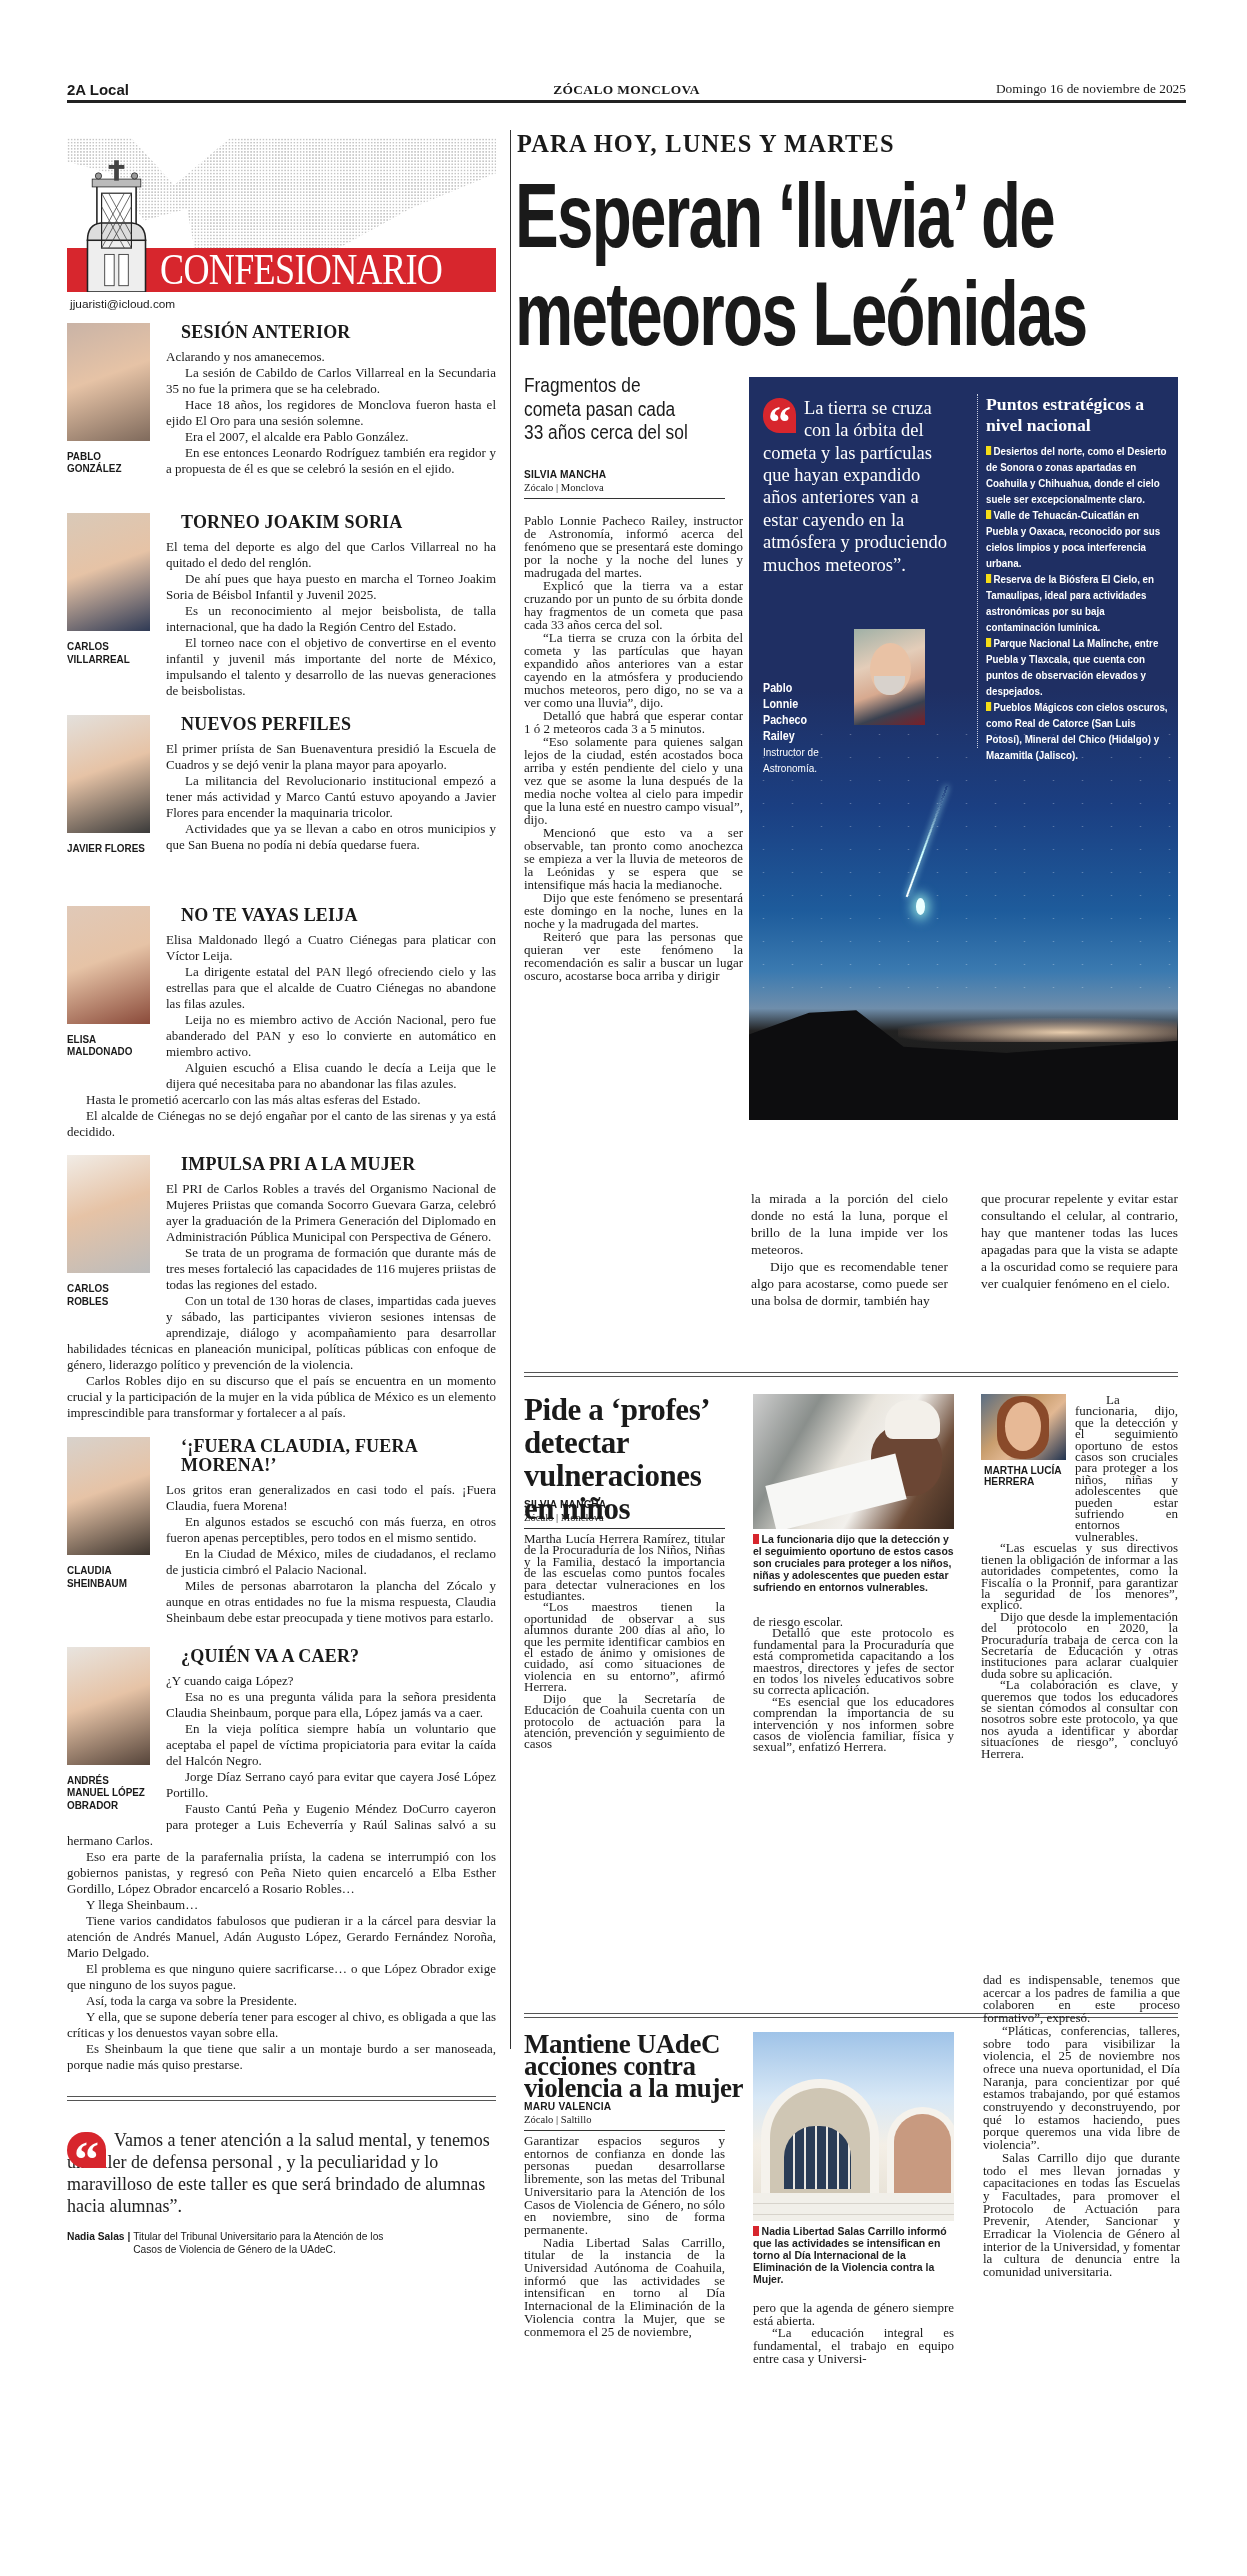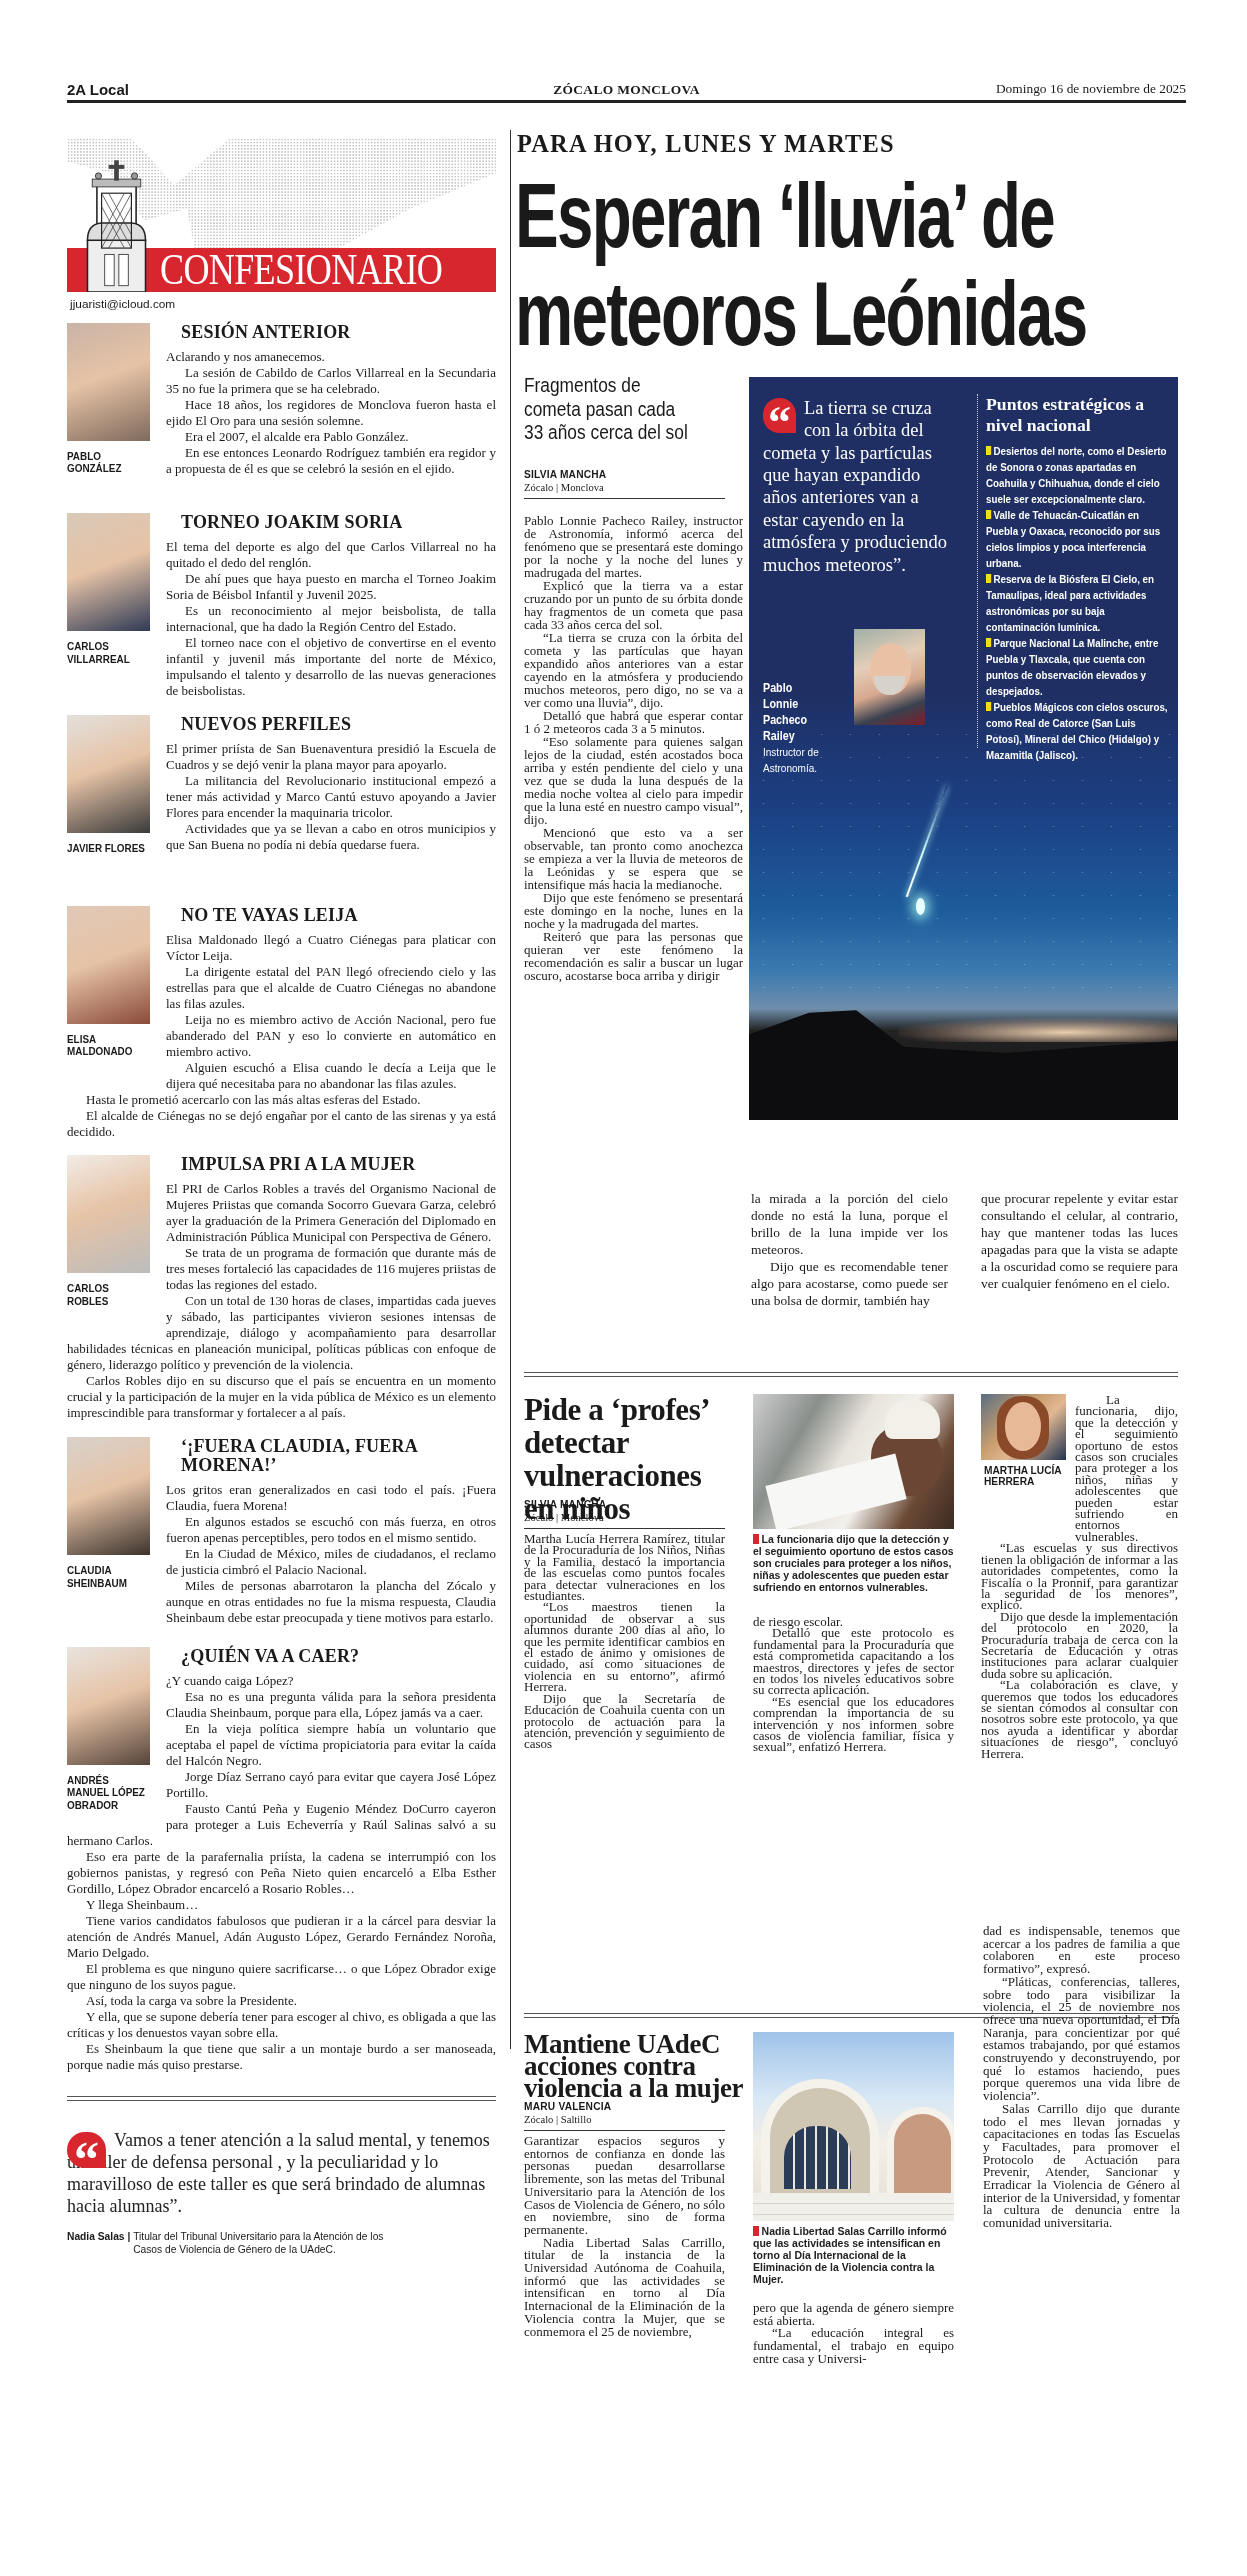--- a/index.html
+++ b/index.html
@@ -253,21 +253,21 @@
 <div class="deck">Fragmentos de cometa pasan cada 33 años cerca del sol</div>
 <div class="byline" style="top:469px">
   <div class="bn">SILVIA MANCHA</div>
   <div class="bl">Zócalo | Monclova</div>
 </div>
 <div class="col" id="lead-col1" style="left:524px; top:514px; width:219px; line-height:13px; font-size:13px;">
     <p class="noindent">Pablo Lonnie Pacheco Railey, instructor de Astronomía, informó acerca del fenómeno que se presentará este domingo por la noche y la noche del lunes y madrugada del martes.</p>
     <p>Explicó que la tierra va a estar cruzando por un punto de su órbita donde hay fragmentos de un cometa que pasa cada 33 años cerca del sol.</p>
     <p>“La tierra se cruza con la órbita del cometa y las partículas que hayan expandido años anteriores van a estar cayendo en la atmósfera y produciendo muchos meteoros, pero digo, no se va a ver como una lluvia”, dijo.</p>
     <p>Detalló que habrá que esperar contar 1 ó 2 meteoros cada 3 a 5 minutos.</p>
-    <p>“Eso solamente para quienes salgan lejos de la ciudad, estén acostados boca arriba y estén pendiente del cielo y una vez que se duda la luna después de la media noche voltea al cielo para impedir que la luna esté en nuestro campo visual”, dijo.</p>
+    <p>“Eso solamente para quienes salgan lejos de la ciudad, estén acostados boca arriba y estén pendiente del cielo y una vez que se asome la luna después de la media noche voltea al cielo para impedir que la luna esté en nuestro campo visual”, dijo.</p>
     <p>Mencionó que esto va a ser observable, tan pronto como anochezca se empieza a ver la lluvia de meteoros de la Leónidas y se espera que se intensifique más hacia la medianoche.</p>
     <p>Dijo que este fenómeno se presentará este domingo en la noche, lunes en la noche y la madrugada del martes.</p>
     <p>Reiteró que para las personas que quieran ver este fenómeno la recomendación es salir a buscar un lugar oscuro, acostarse boca arriba y dirigir</p>
   </div>
 
 <div class="bluebox">
   <div class="stars"></div>
   <div class="meteor"></div>
   <div class="meteor-head"></div>
   <div class="citylights"></div>
@@ -364,18 +364,18 @@
     <div class="win"></div>
     <div class="steps"></div>
 </div>
 <div class="caption" style="left:753px; top:2225px; width:201px;">
   <span class="rb"></span><span>Nadia Libertad Salas Carrillo informó que las actividades se intensifican en torno al Día Internacional de la Eliminación de la Violencia contra la Mujer.</span>
 </div>
 <div class="col" id="a3-col2" style="left:753px; top:2302px; width:201px; font-size:13px; line-height:12.7px;">
     <p class="noindent">pero que la agenda de género siempre está abierta.</p>
     <p>“La educación integral es fundamental, el trabajo en equipo entre casa y Universi-</p>
   </div>
-<div class="col" id="a3-col3" style="left:983px; top:1925px; width:197px; font-size:13px; line-height:12.7px;">
+<div class="col" id="a3-col3" style="left:983px; top:1974px; width:197px; font-size:13px; line-height:12.7px;">
     <p class="noindent">dad es indispensable, tenemos que acercar a los padres de familia a que colaboren en este proceso formativo”, expresó.</p>
     <p>“Pláticas, conferencias, talleres, sobre todo para visibilizar la violencia, el 25 de noviembre nos ofrece una nueva oportunidad, el Día Naranja, para concientizar por qué estamos trabajando, por qué estamos construyendo y deconstruyendo, por qué lo estamos haciendo, pues porque queremos una vida libre de violencia”.</p>
     <p>Salas Carrillo dijo que durante todo el mes llevan jornadas y capacitaciones en todas las Escuelas y Facultades, para promover el Protocolo de Actuación para Prevenir, Atender, Sancionar y Erradicar la Violencia de Género al interior de la Universidad, y fomentar la cultura de denuncia entre la comunidad universitaria.</p>
   </div>
 
 
 </body></html>

